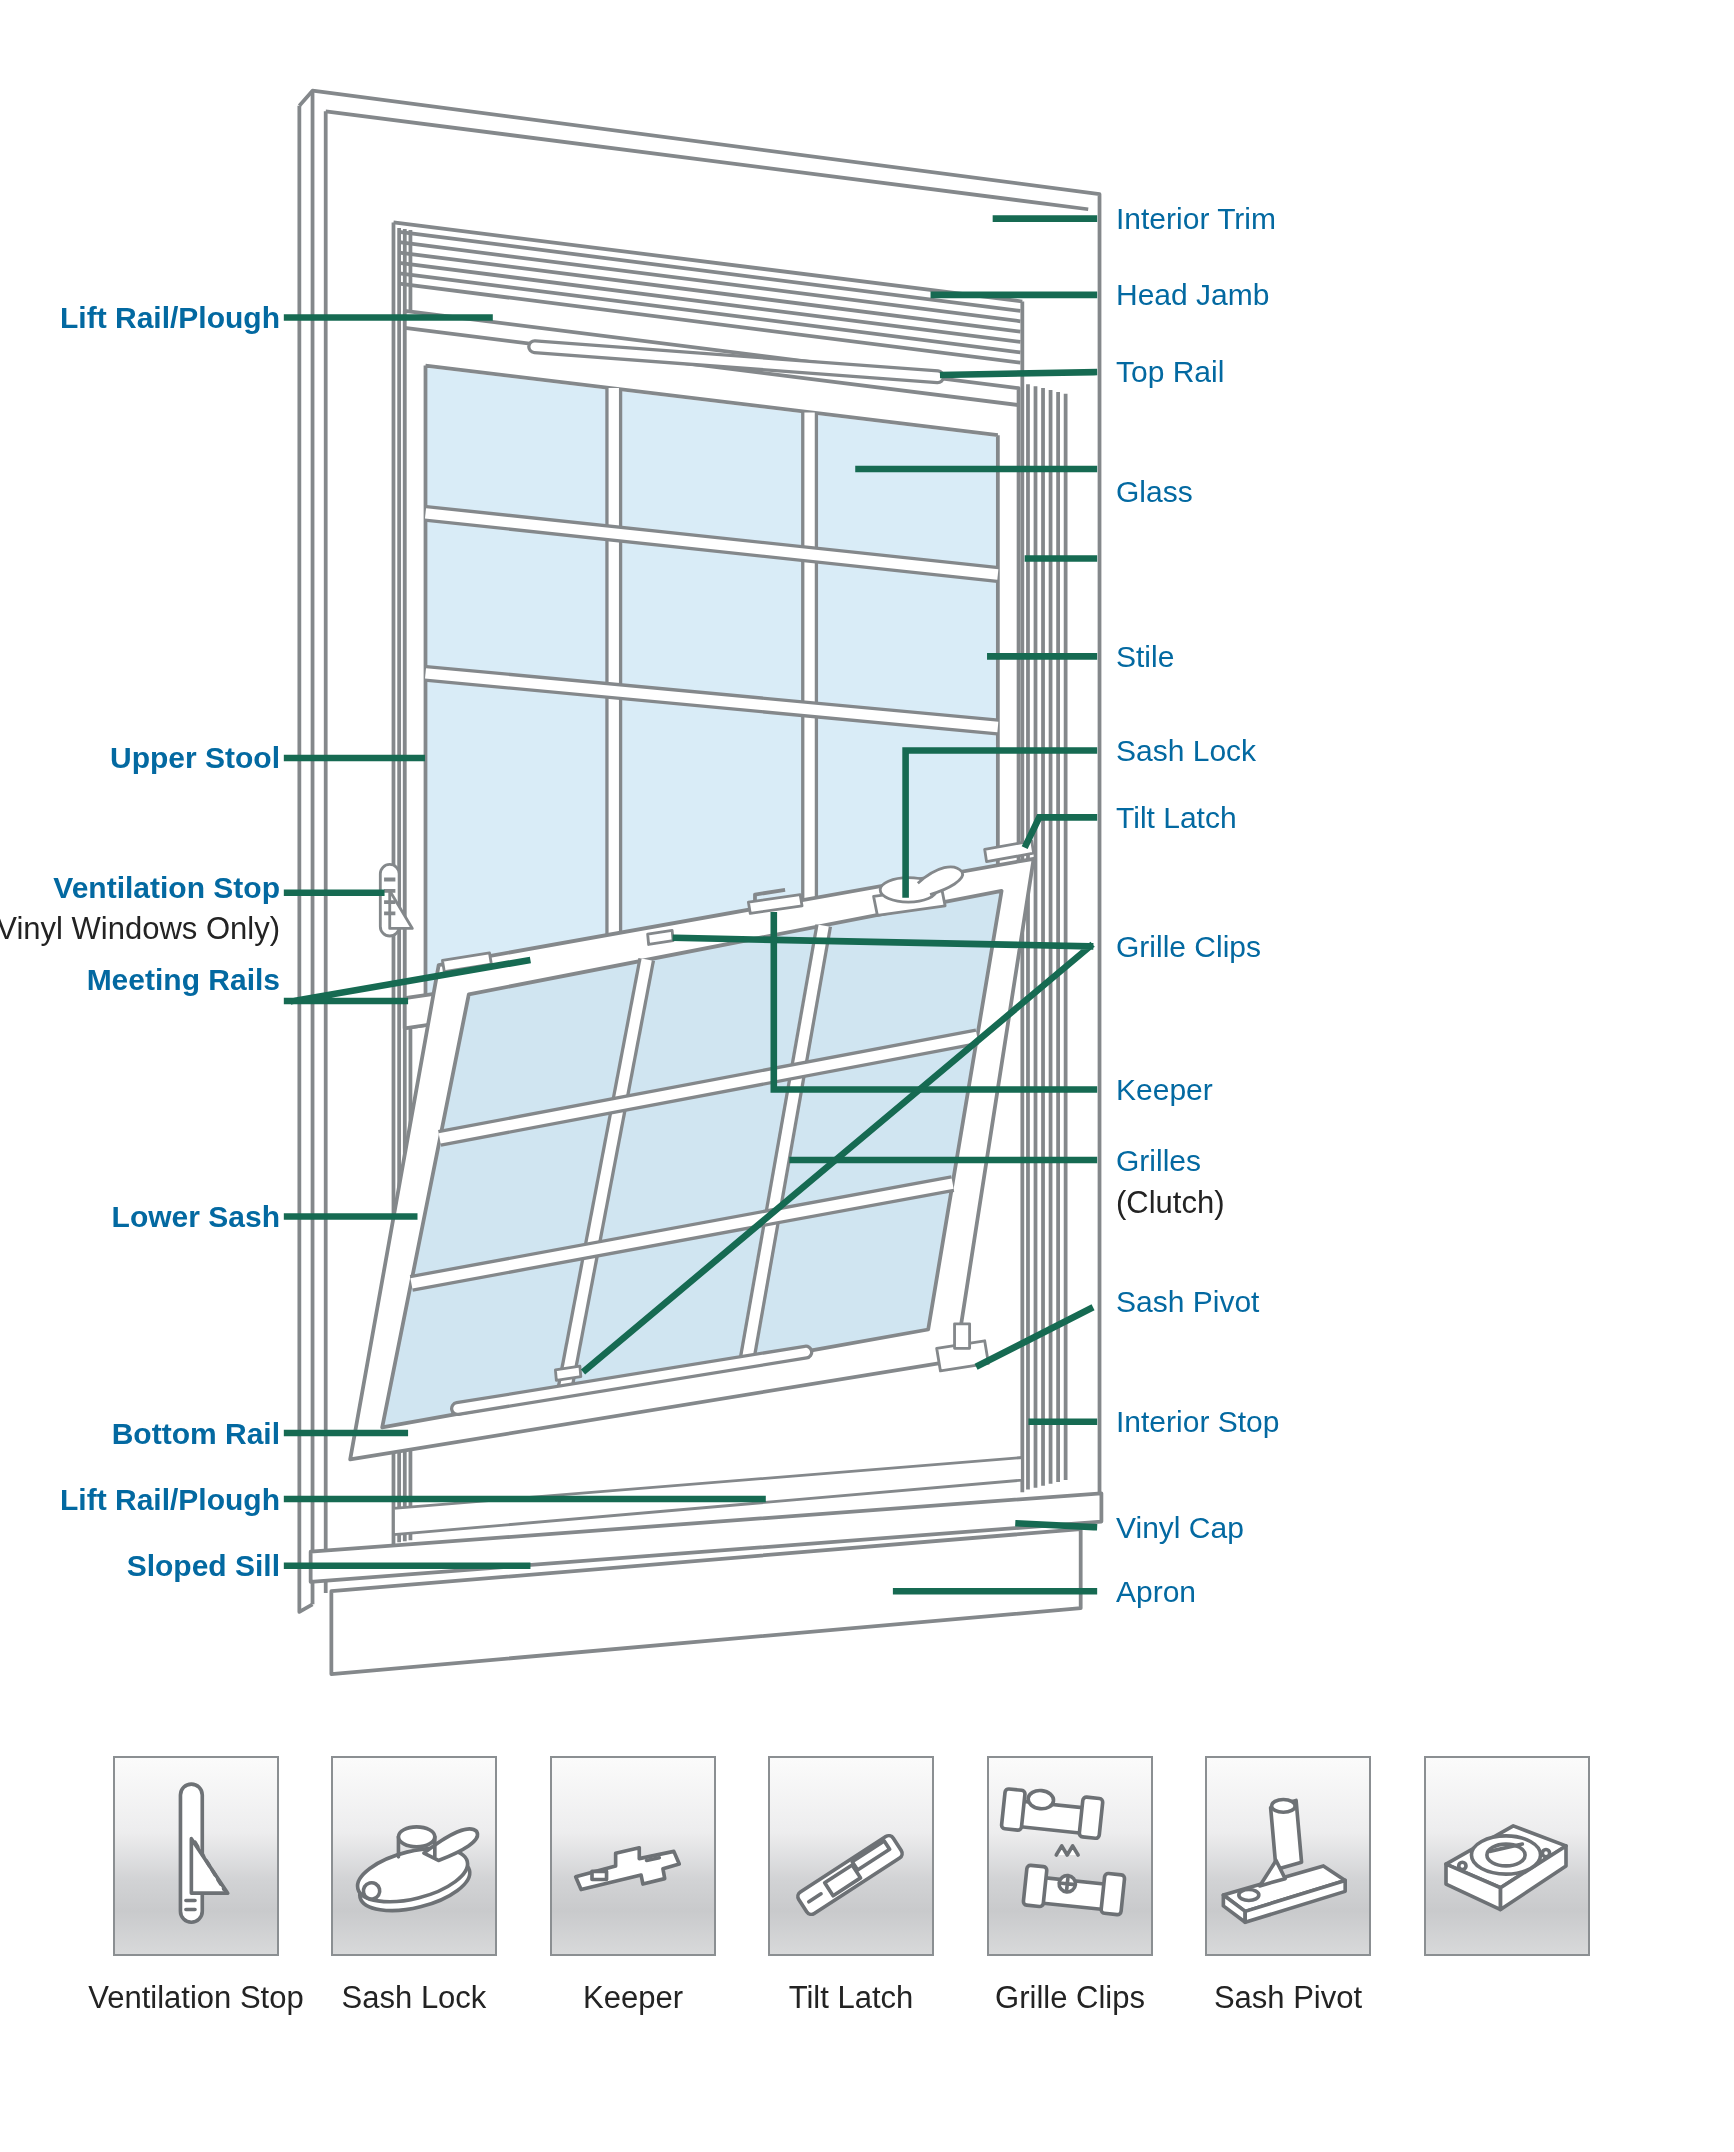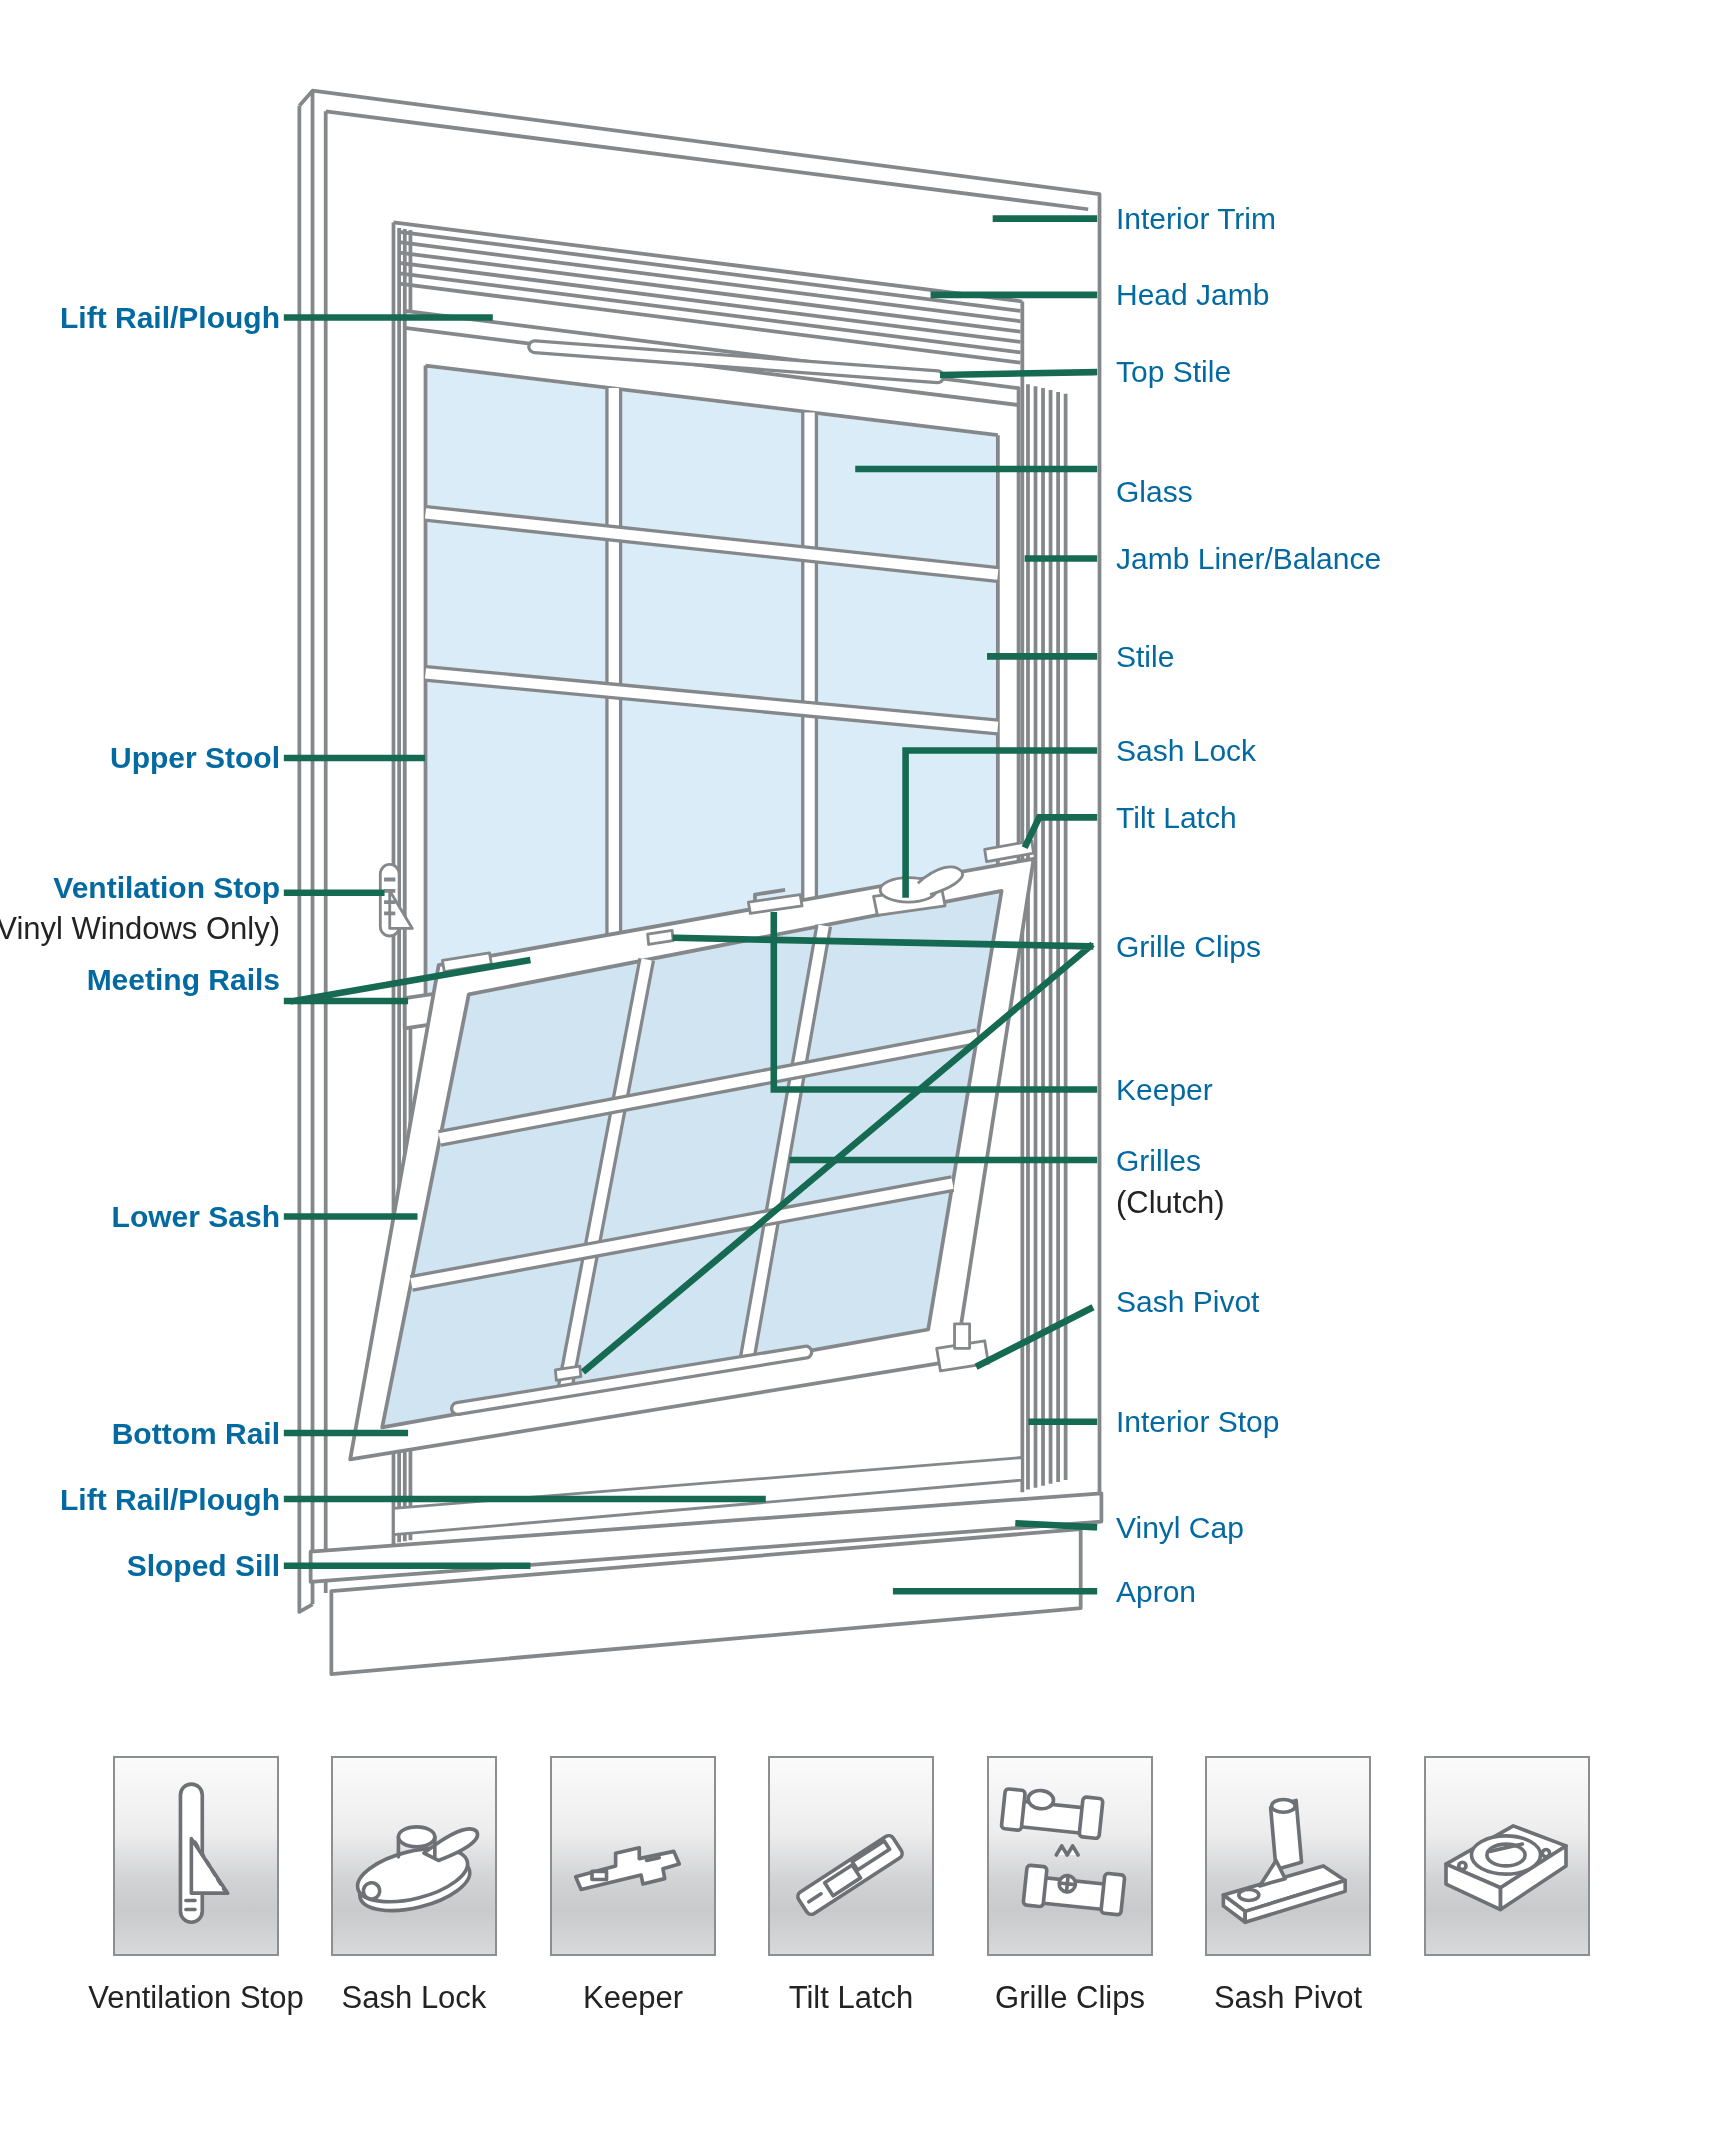--- a/index.html
+++ b/index.html
@@ -158,23 +158,22 @@
       <path class="lead" d="M305,1063 L430,1063 M312,1063 L560,1020"></path>
       <path class="lead" d="M305,1292 L440,1292"></path>
       <path class="lead" d="M305,1522 L430,1522"></path>
       <path class="lead" d="M305,1592 L810,1592"></path>
       <path class="lead" d="M305,1663 L560,1663"></path>
     </g>
   </svg>
 
   <div class="lbl rt" style="top:195px">Interior Trim</div>
   <div class="lbl rt" style="top:271px">Head Jamb</div>
-  <div class="lbl rt" style="top:348px">Top Stile</div>
+  <div class="lbl rt" style="top:348px">Top Rail</div>
   <div class="lbl rt" style="top:468px">Glass</div>
-  <div class="lbl rt" style="top:535px">Jamb Liner/Balance</div>
   <div class="lbl rt" style="top:633px">Stile</div>
   <div class="lbl rt" style="top:727px">Sash Lock</div>
   <div class="lbl rt" style="top:794px">Tilt Latch</div>
   <div class="lbl rt" style="top:923px">Grille Clips</div>
   <div class="lbl rt" style="top:1066px">Keeper</div>
   <div class="lbl rt" style="top:1137px">Grilles</div>
   <div class="sub rt" style="top:1185px">(Clutch)</div>
   <div class="lbl rt" style="top:1278px">Sash Pivot</div>
   <div class="lbl rt" style="top:1398px">Interior Stop</div>
   <div class="lbl rt" style="top:1504px">Vinyl Cap</div>

